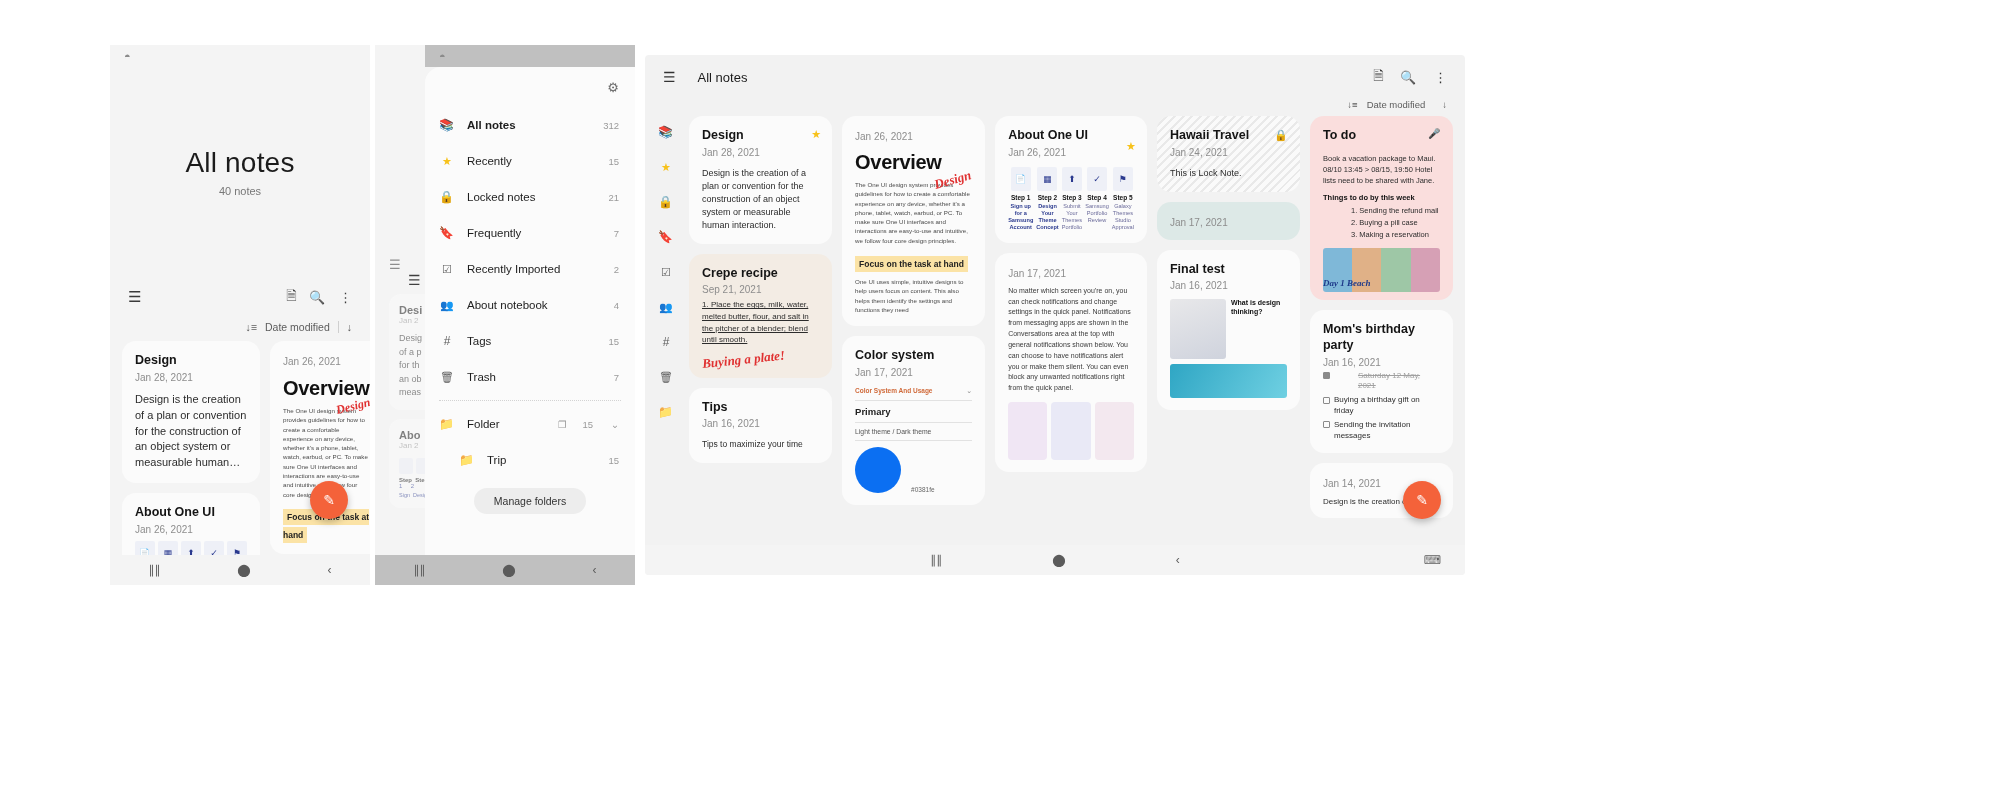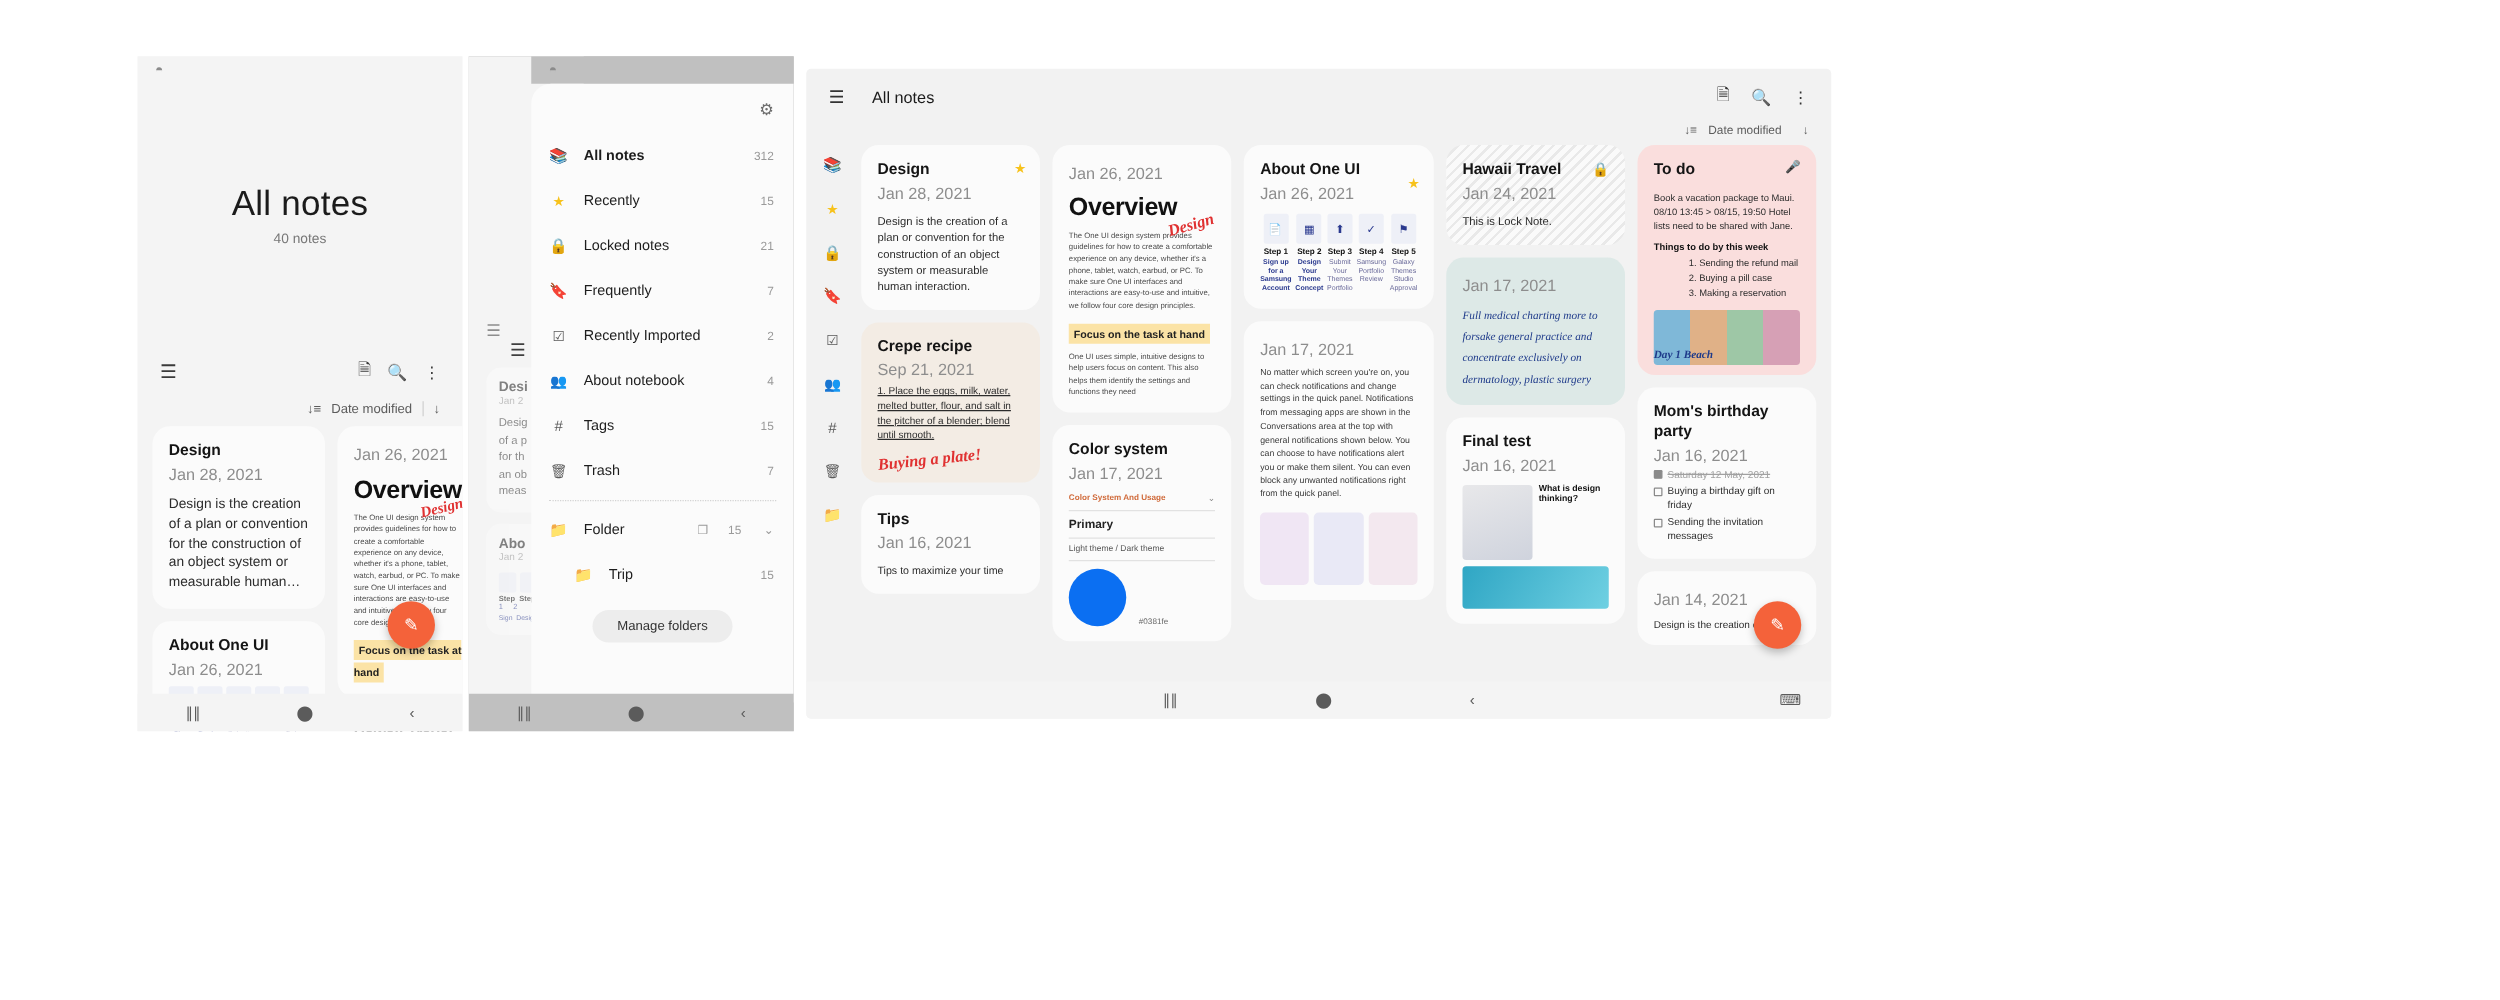--- a/index.html
+++ b/index.html
@@ -29,21 +29,21 @@
   .sortbar { display:flex; align-items:center; justify-content:flex-end; gap:8px;
       padding: 4px 18px 8px 0; font-size: 10.5px; color: #5c5c5c; }
   .sortbar .divider { width:1px; height:12px; background:#cfcfcf; }
 
   .cardgrid { display: flex; gap: 10px; padding: 0 12px; }
   .col { display: flex; flex-direction: column; gap: 10px; flex: 1; }
 
   .note { background: #fbfbfb; border-radius: 14px; padding: 12px 13px; position: relative;
       overflow: hidden; }
   .note .n-title { font-size: 12.5px; font-weight: bold; color: #141414; line-height: 1.25; }
-  .note .n-date { font-size: 13px; color: #8d8d8d; margin-top: 3px; }
+  .note .n-date { font-size: 10px; color: #8d8d8d; margin-top: 3px; }
   .note .n-body { font-size: 11px; color: #2c2c2c; line-height: 1.45; margin-top: 9px; }
 
   
   #phone2 { left: 375px; top: 45px; width: 260px; height: 540px; background: #bfbfbf; }
   #phone2 .scrim-list { position: absolute; left: 0; top: 0; width: 92px; height: 540px;
       background: #f4f4f4; overflow: hidden; }
   #phone2 .drawer { position: absolute; left: 0; top: 0; width: 260px; height: 540px; }
   .drawer-panel { position: absolute; left: 50px; top: 22px; width: 210px; height: 495px;
       background: #fbfbfb; border-top-left-radius: 16px; }
   .drawer-top { height: 40px; display: flex; align-items: center; justify-content: flex-end;
@@ -101,21 +101,21 @@
   .stepname { font-size: 6.5px; font-weight: bold; color: #111; line-height: 1.1; }
   .stepdesc { font-size: 5.6px; color: #6a6a9a; line-height: 1.25; margin-top: 2px; }
   .stepdesc.blue { color: #2b3a8f; font-weight: bold; }
   .swatch { width: 46px; height: 46px; border-radius: 50%; background: #0b6ff2; }
   .barline { height: 1px; background: #e2e2e2; margin: 5px 0; }
   .hatch { background-image: repeating-linear-gradient(135deg,#e9e9e9 0 2px,#fafafa 2px 6px); }
   .chk { display: flex; gap: 4px; align-items: flex-start; font-size: 8px; color: #2e2e2e;
       line-height: 1.35; margin-top: 3px; }
   .chkbox { width: 7px; height: 7px; border: 1px solid #8a8a8a; border-radius: 1px; flex: 0 0 7px;
       margin-top: 1.5px; }
-  .strike { text-decoration: line-through; color: #a0a0a0; }
+  .strike { text-decoration: line-through; color: #a0a0a0; margin-left: 24px; }
   .numline { font-size: 8px; color: #2c2c2c; line-height: 1.45; margin-top: 4px; text-decoration: underline; }
   .photo { border-radius: 3px; }
   .star { color: #f7c21b; font-size: 11px; }
 </style>
 </head>
 <body>
 
 <div class="stage">
 
   <div class="device" id="phone1">
@@ -452,21 +452,20 @@
         <div class="t-col">
           <div class="note hatch">
             <div class="n-title">Hawaii Travel</div>
             <div class="n-date">Jan 24, 2021</div>
             <span style="position:absolute;right:12px;top:13px;font-size:11px;color:#555;">🔒</span>
             <div class="n-body" style="font-size:9px;">This is Lock Note.</div>
           </div>
 
           <div class="note" style="background:#dde9e7;">
             <div class="n-date">Jan 17, 2021</div>
-            <div class="redscript" style="color:#1e3a8a;font-size:9px;line-height:1.9;margin-top:8px;font-style:italic;font-weight:normal;">Full medical charting more to forsake general practice and concentrate exclusively on dermatology, plastic surgery</div>
           </div>
 
           <div class="note">
             <div class="n-title">Final test</div>
             <div class="n-date">Jan 16, 2021</div>
             <div style="display:flex;gap:5px;margin-top:8px;">
               <div style="flex:1;height:60px;background:linear-gradient(160deg,#e8e8ea,#cfd3dd);border-radius:3px;"></div>
               <div style="flex:1;">
                 <div style="font-size:7px;font-weight:bold;color:#111;line-height:1.25;">What is design thinking?</div>
               </div>

